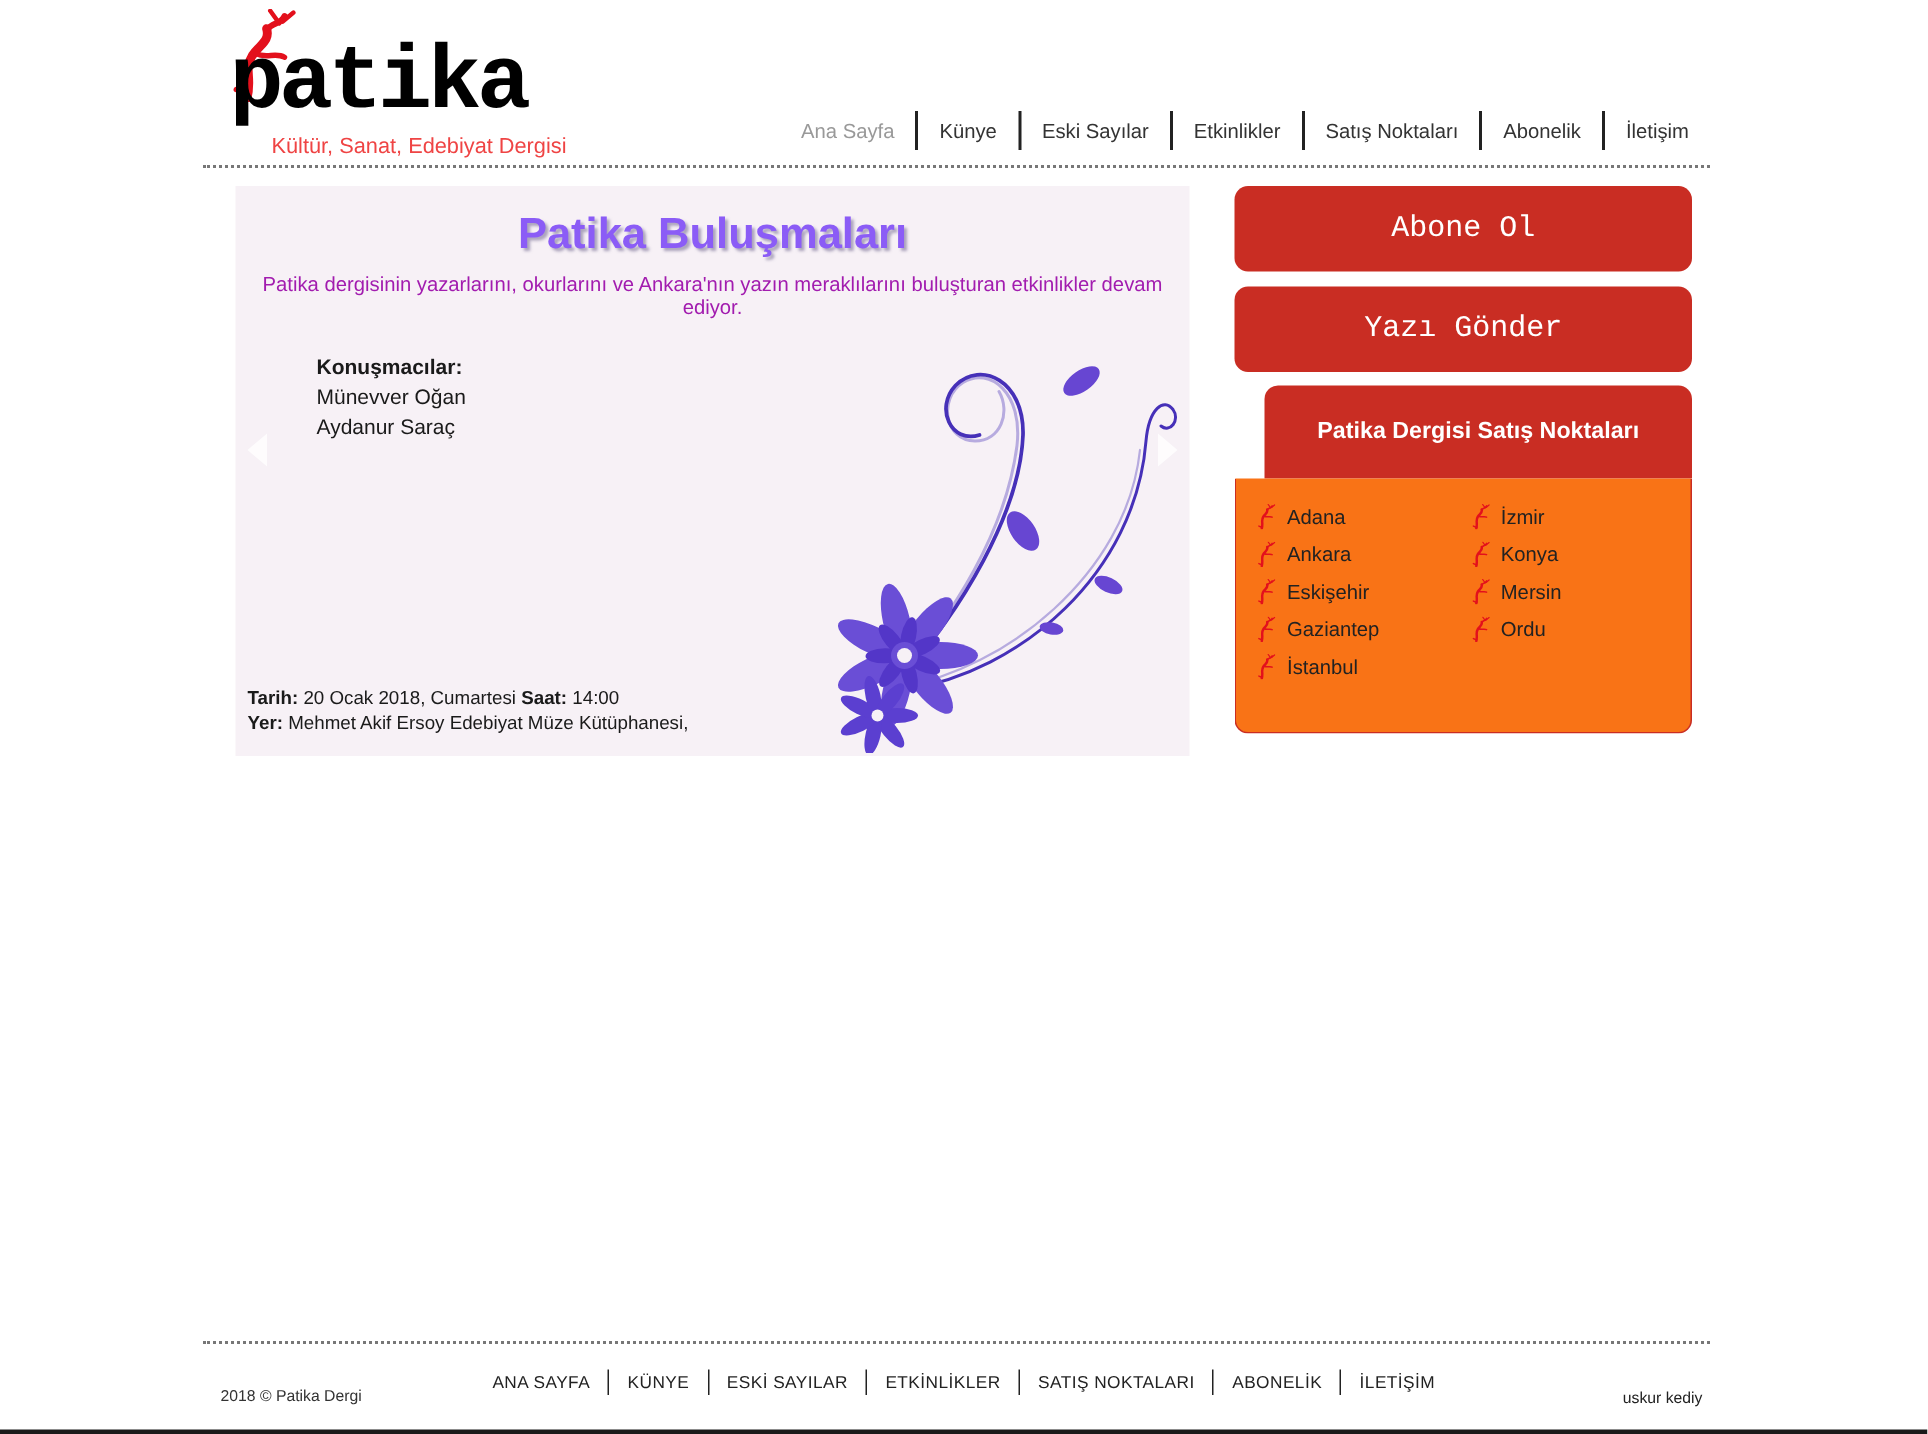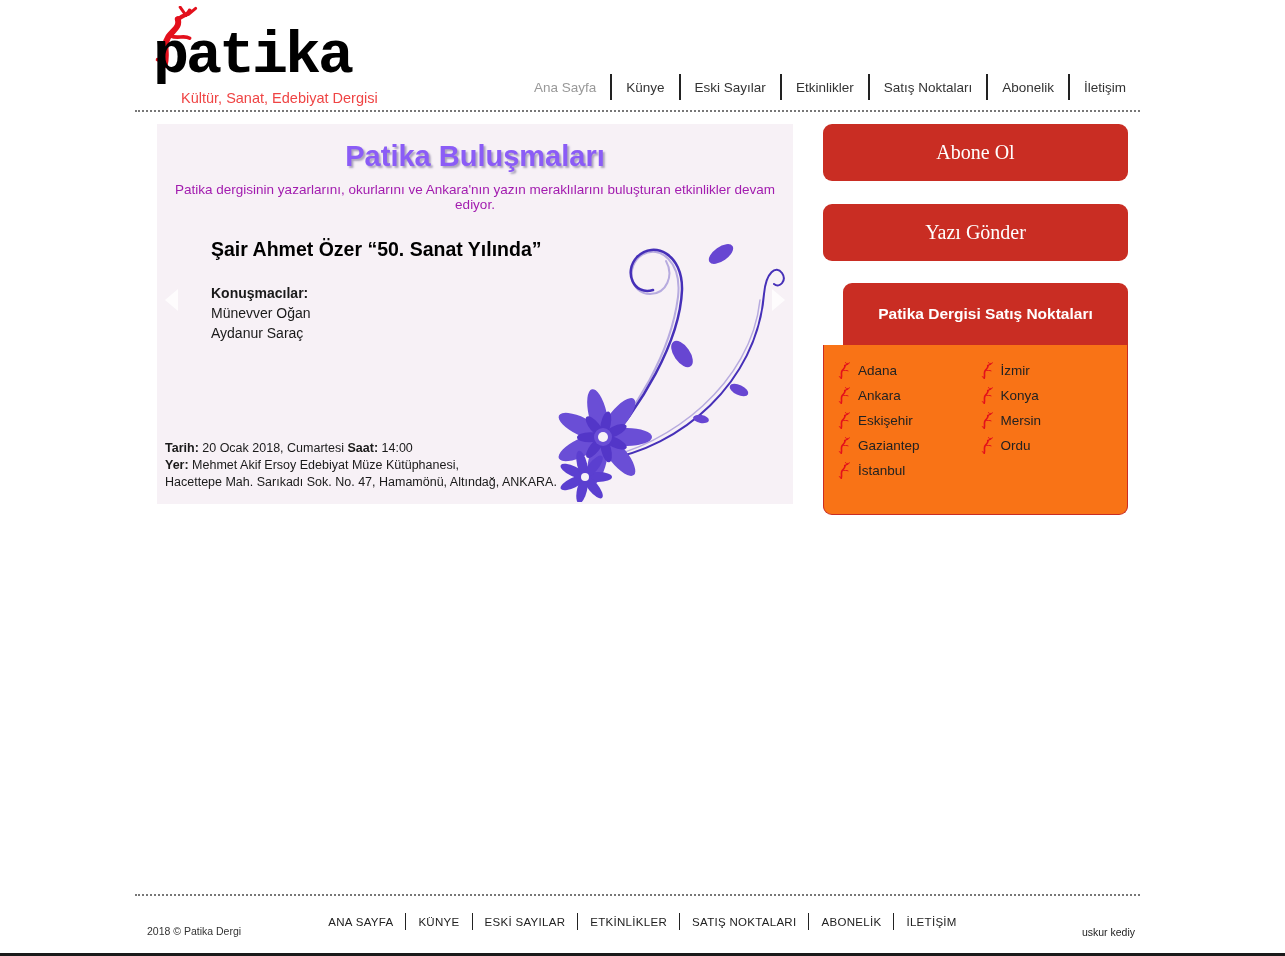--- a/index.html
+++ b/index.html
@@ -37,21 +37,21 @@
   .date-block b { font-weight: bold; }
 
   .flourish { position: absolute; right: 2px; bottom: 2px; width: 250px; height: 300px; z-index: 1; }
 
   .car-arrow { position: absolute; top: 165px; width: 0; height: 0; border-top: 11px solid transparent; border-bottom: 11px solid transparent; opacity: .8; cursor: pointer; z-index: 3; }
   .car-arrow.prev { left: 8px; border-right: 13px solid #ffffff; }
   .car-arrow.next { right: 8px; border-left: 13px solid #ffffff; }
 
   
   .sidebar { position: absolute; left: 678px; top: 12px; width: 305px; }
-  .red-btn { display: block; width: 100%; height: 57px; border: none; border-radius: 9px; background: #c92d23; color: #ffffff; font-family: Liberation Serif, serif; font-size: 20px; cursor: pointer; margin-bottom: 23px; }
+  .red-btn { display: block; width: 100%; height: 57px; border: none; border-radius: 9px; background: #c92d23; color: #ffffff; font-family: Liberation Mono, monospace; font-size: 20px; cursor: pointer; margin-bottom: 10px; }
   .panel { margin-top: -1px; }
   .panel-header { height: 62px; border-radius: 9px 9px 0 0; background: #c92d23; color: #fff; font-size: 15.5px; font-weight: bold; display: flex; align-items: center; justify-content: center; margin-left: 20px; }
   .panel-body { height: 170px; background: #f97316; border: 1px solid #c92d23; border-top: none; border-radius: 0 0 9px 9px; padding: 13px 6px 0 12px; display: flex; }
   .city-col { width: 50%; }
   .city-item { display: flex; align-items: center; height: 25px; font-size: 13.5px; color: #222; cursor: pointer; }
   .goat-bullet { width: 15px; height: 17px; margin-right: 7px; flex: 0 0 auto; }
 
   
   .footer-row { position: relative; height: 57px; }
   .footer-nav { display: flex; justify-content: center; align-items: center; padding-top: 17px; font-size: 11.5px; letter-spacing: .3px; }
@@ -103,33 +103,31 @@
     </nav>
   </header>
 
   <div class="dotted"></div>
 
   <main>
 
     <section class="event-card">
       <h1 class="event-title">Patika Buluşmaları</h1>
       <p class="event-intro">Patika dergisinin yazarlarını, okurlarını ve Ankara'nın yazın meraklılarını buluşturan etkinlikler devam ediyor.</p>
-      <h2 class="event-headline">Şair Ahmet Özer “50. Sanat Yılında”</h2>
 
 
       <div class="speaker-block second">
         <div class="lbl">Konuşmacılar:</div>
         <div>Münevver Oğan</div>
         <div>Aydanur Saraç</div>
       </div>
 
       <div class="date-block">
         <div><b>Tarih:</b><span> 20 Ocak 2018, Cumartesi </span><b>Saat:</b><span> 14:00</span></div>
         <div><b>Yer:</b><span> Mehmet Akif Ersoy Edebiyat Müze Kütüphanesi,</span></div>
-        <div>Hacettepe Mah. Sarıkadı Sok. No. 47, Hamamönü, Altındağ, ANKARA.</div>
       </div>
 
       <svg class="flourish" viewBox="0 0 250 300">
         <g fill="none" stroke-linecap="round">
           <path d="M55 250 C95 210 130 150 137 95 C141 60 119 42 101 53 C84 64 89 92 109 92 C126 92 133 73 125 59" stroke="#b7abdf" stroke-width="2"></path>
           <path d="M60 256 C128 244 210 182 219 98" stroke="#b7abdf" stroke-width="1.5"></path>
           <path d="M58 252 C100 205 139 140 141 88 C142 52 113 38 96 55 C82 70 93 94 112 88" stroke="#4630b8" stroke-width="2.5"></path>
           <path d="M62 258 C140 246 216 180 223 92 C225 70 235 63 241 71 C246 78 239 87 233 82" stroke="#4630b8" stroke-width="2"></path>
         </g>
         <g fill="#6746d2">

